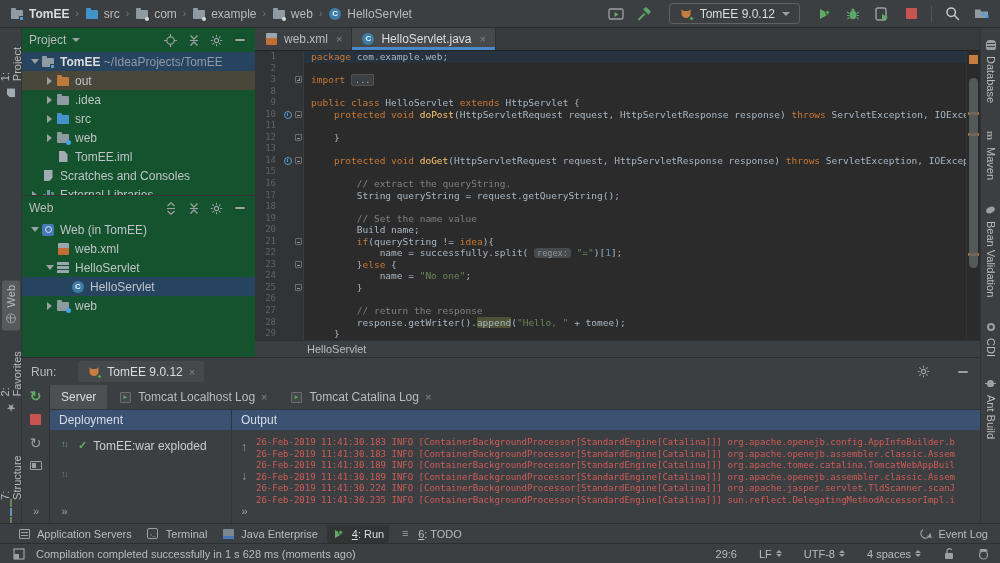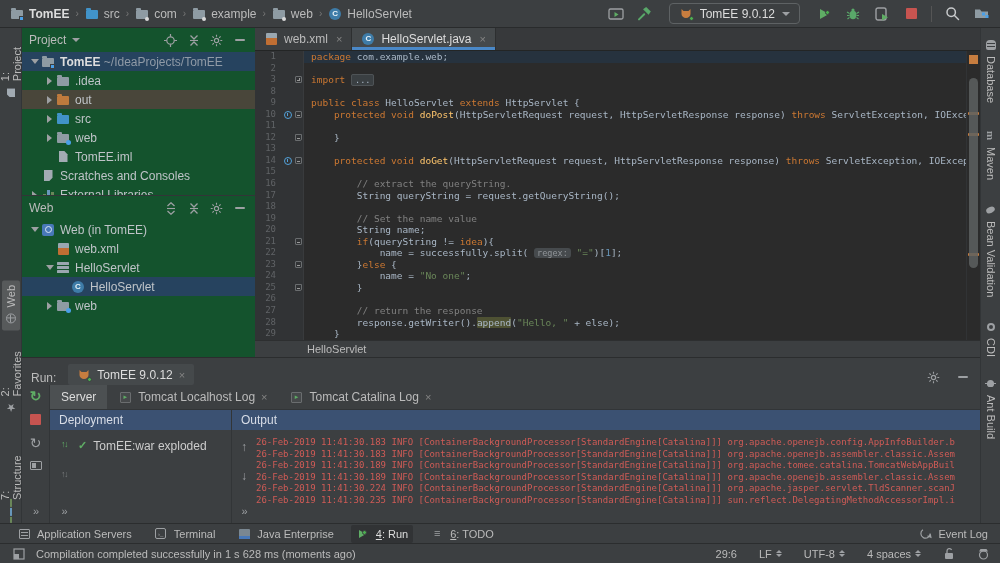--- a/index.html
+++ b/index.html
@@ -85,21 +85,21 @@
   .fm.f-plus::after{content:"";position:absolute;top:1px;bottom:1px;left:2.5px;width:1px;background:#9a9a9a}
   .fm.f-end{border-radius:0 0 2px 0}
   .sbar{position:absolute;right:0;top:23px;width:14px;bottom:17px;background:#2b2b2b;border-left:1px solid #313335}
   .sthumb{position:absolute;left:2px;width:9px;top:27px;height:190px;background:#5d6060;border-radius:5px;opacity:.85}
   .swarn{position:absolute;top:4px;left:2px;width:9px;height:9px;background:var(--warn-orange)}
   .stick{position:absolute;left:1px;width:11px;height:3px;background:var(--warn-orange);border-radius:1px}
   .crumbbar{position:absolute;left:0;right:0;bottom:0;height:17px;background:#3c3f41;border-top:1px solid #2d2f30;display:flex;align-items:center;padding-left:52px;font-size:11px;color:#bbb}
 
   
   .runpanel{position:absolute;left:22px;top:357px;width:958px;height:166px;background:#3c3f41;border-top:1px solid #2b2d2e}
-  .runrow1{height:27px;display:flex;align-items:flex-end;padding:0 9px;gap:12px;color:#bbb}
+  .runrow1{height:27px;display:flex;align-items:center;padding:0 9px;gap:22px;color:#bbb}
   .runtab{display:flex;align-items:center;gap:6px;background:#45494b;padding:0 9px;height:21px;color:#ddd;border-radius:2px}
   .runtab .x,.rtab .x{color:#848484;font-size:11px}
   .runmain{position:absolute;top:27px;left:0;right:0;bottom:0;display:flex}
   .runicons{width:28px;flex:none;border-right:1px solid #323537;display:flex;flex-direction:column;align-items:center;padding-top:4px;gap:11px}
   .rr{font-size:14px;color:#9da0a3;line-height:1;font-style:normal}
   .rr.g{color:#5FAD65;font-weight:bold}
   .chev{color:#9da0a3;font-size:11px;letter-spacing:-1px}
   .lay{display:inline-block;width:12px;height:9px;border:1px solid #9da0a3;border-radius:1px;position:relative}
   .lay::before{content:"";position:absolute;left:1px;right:5px;top:1px;bottom:1px;background:#9da0a3}
   .runright{flex:1;display:flex;flex-direction:column;min-width:0}
@@ -391,33 +391,33 @@
     <div class="tree" id="project-tree">
         <div class="trow sel" style="padding-left:6px">
           <span class="arr down"></span>
           <span class="ic">
             <i class="fo"></i>
             <i class="dotsq"></i>
           </span>
           <span class="tl b">TomEE</span>
           <span class="tx">&nbsp;~/IdeaProjects/TomEE</span>
         </div>
+        <div class="trow tint" style="padding-left:21px">
+          <span class="arr right"></span>
+          <span class="ic">
+            <i class="fo o"></i>
+          </span>
+          <span class="tl">out</span>
+        </div>
         <div class="trow" style="padding-left:21px">
           <span class="arr right"></span>
           <span class="ic">
             <i class="fo"></i>
           </span>
           <span class="tl">.idea</span>
-        </div>
-        <div class="trow tint" style="padding-left:21px">
-          <span class="arr right"></span>
-          <span class="ic">
-            <i class="fo o"></i>
-          </span>
-          <span class="tl">out</span>
         </div>
         <div class="trow" style="padding-left:21px">
           <span class="arr right"></span>
           <span class="ic">
             <i class="fo s"></i>
           </span>
           <span class="tl">src</span>
         </div>
         <div class="trow" style="padding-left:21px">
           <span class="arr right"></span>
@@ -642,21 +642,21 @@
         <div class="cline">
           <span class="lnum">19</span>
           <span class="gut"></span>
           <span class="fcol"></span>
           <span class="ctext"><span class="tk-p">        </span><span class="tk-c">// Set the name value</span></span>
         </div>
         <div class="cline">
           <span class="lnum">20</span>
           <span class="gut"></span>
           <span class="fcol"></span>
-          <span class="ctext"><span class="tk-p">        String name;</span></span>
+          <span class="ctext"><span class="tk-p">        Build name;</span></span>
         </div>
         <div class="cline">
           <span class="lnum">21</span>
           <span class="gut"></span>
           <span class="fcol">
             <span class="fm f-minus"></span>
           </span>
           <span class="ctext"><span class="tk-p">        </span><span class="tk-k">if</span><span class="tk-p">(queryString != </span><span class="tk-k">idea</span><span class="tk-p">){</span></span>
         </div>
         <div class="cline">
@@ -696,21 +696,21 @@
         <div class="cline">
           <span class="lnum">27</span>
           <span class="gut"></span>
           <span class="fcol"></span>
           <span class="ctext"><span class="tk-p">        </span><span class="tk-c">// return the response</span></span>
         </div>
         <div class="cline">
           <span class="lnum">28</span>
           <span class="gut"></span>
           <span class="fcol"></span>
-          <span class="ctext"><span class="tk-p">        response.getWriter().</span><span class="tk-a">append</span><span class="tk-p">(</span><span class="tk-s">"Hello, "</span><span class="tk-p"> + else);</span></span>
+          <span class="ctext"><span class="tk-p">        response.getWriter().</span><span class="tk-a">append</span><span class="tk-p">(</span><span class="tk-s">"Hello, "</span><span class="tk-p"> + tomee);</span></span>
         </div>
         <div class="cline">
           <span class="lnum">29</span>
           <span class="gut"></span>
           <span class="fcol"></span>
           <span class="ctext"><span class="tk-p">    }</span></span>
         </div>
       </div>
     <div class="sbar">
       <span class="swarn"></span>
@@ -806,21 +806,21 @@
 26-Feb-2019 11:41:30.224 INFO [ContainerBackgroundProcessor[StandardEngine[Catalina]]] org.apache.jasper.servlet.TldScanner.scanJ
 26-Feb-2019 11:41:30.235 INFO [ContainerBackgroundProcessor[StandardEngine[Catalina]]] sun.reflect.DelegatingMethodAccessorImpl.i</div>
             </div>
           </div>
         </div>
       </div>
     </div>
   </div>
 
   <div class="btoolbar">
-    <div style="display:flex;align-items:center;gap:12px" id="bitems">
+    <div style="display:flex;align-items:center;gap:4px" id="bitems">
         <div class="bitem">
           <span class="ic">
             <i class="asrv"></i>
           </span>
           <span>Application Servers</span>
         </div>
         <div class="bitem">
           <span class="ic">
             <i class="term">›_</i>
           </span>

